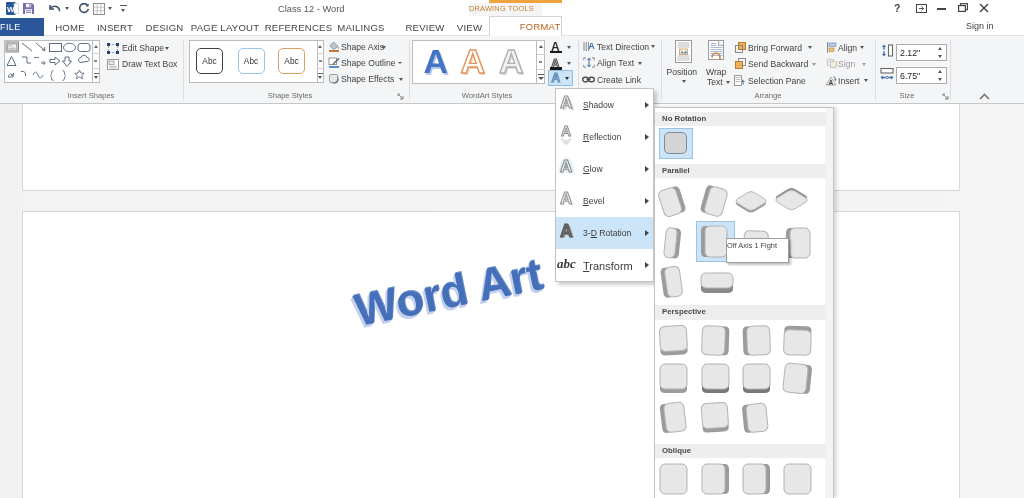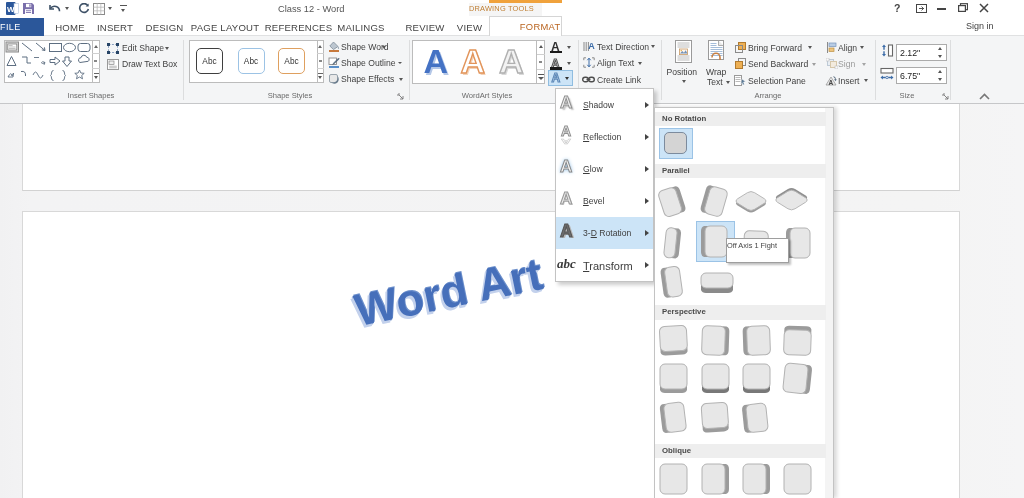--- a/index.html
+++ b/index.html
@@ -137,21 +137,21 @@
 <div class="abs" style="left:317.6px;top:72.5px;width:5.4px;height:1.2px;background:#666"></div>
 <div class="da" style="left:317.6px;top:75.5px;border-left-width:2.6px;border-right-width:2.6px"></div>
 <div class="abs" style="left:196.0px;top:48px;width:27px;height:26px;background:#fff;border:1.3px solid #3f3f3f;border-radius:5px;font-size:8.3px;color:#333;text-align:center;line-height:24px">Abc</div>
 <div class="abs" style="left:237.5px;top:48px;width:27px;height:26px;background:#fff;border:1.3px solid #9cc3e5;border-radius:5px;font-size:8.3px;color:#333;text-align:center;line-height:24px">Abc</div>
 <div class="abs" style="left:278.0px;top:48px;width:27px;height:26px;background:#fff;border:1.3px solid #dfa05f;border-radius:5px;font-size:8.3px;color:#333;text-align:center;line-height:24px">Abc</div>
 <svg class="abs" style="left:328px;top:41px" width="12" height="11" viewBox="0 0 12 11">
 <path d="M5.5,1 L10,5.5 5.5,8.5 1.8,5 Z" fill="#bcc6d0" stroke="#7e8b98" stroke-width=".8"></path>
 <path d="M10.5,5.5 q1.3,2 0,2.6 q-1.3,-.6 0,-2.6" fill="#8899aa"></path>
 <rect x="1" y="9" width="10" height="2" fill="#c7793c"></rect>
   </svg>
-<div class="btxt" style="left:341px;top:42px">Shape Word</div>
+<div class="btxt" style="left:341px;top:42px">Shape Axis</div>
 <div class="da" style="left:381.5px;top:45.5px"></div>
 <svg class="abs" style="left:328px;top:57px" width="12" height="11" viewBox="0 0 12 11">
 <rect x="1" y="1" width="7.5" height="6.5" fill="#fff" stroke="#8a8a8a" stroke-width=".9"></rect>
 <path d="M10.5,1 L5.5,6 4.6,7.6 6.3,6.8 11.3,1.9 Z" fill="#5b6f83" stroke="#44586c" stroke-width=".4"></path>
 <rect x="1" y="9" width="10" height="2" fill="#5a8fc8"></rect>
   </svg>
 <div class="btxt" style="left:341px;top:58px">Shape Outline</div>
 <div class="da" style="left:398px;top:61.5px;border-left-width:2.2px;border-right-width:2.2px;border-top-width:2.8px"></div>
 <svg class="abs" style="left:328px;top:73px" width="12" height="11" viewBox="0 0 12 11">
 <rect x="1.5" y="1.5" width="8" height="8" rx="1.5" fill="#e8e8e8" stroke="#9aa5ae"></rect>

